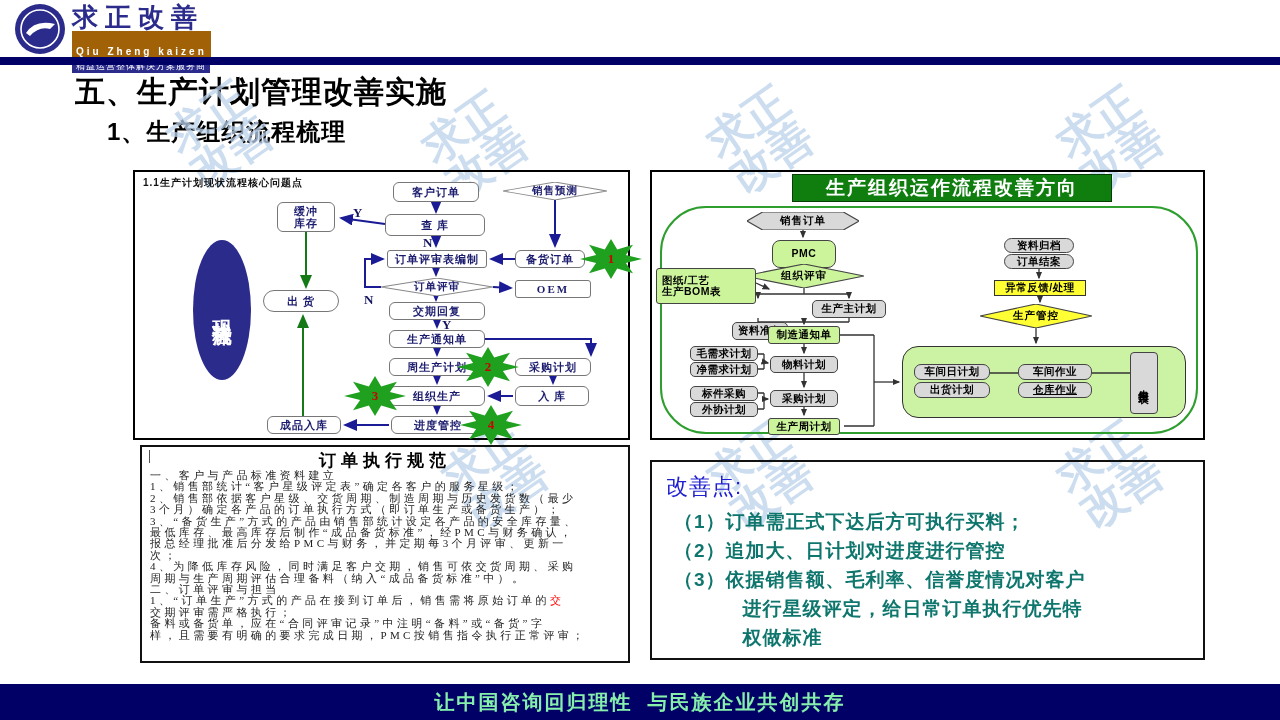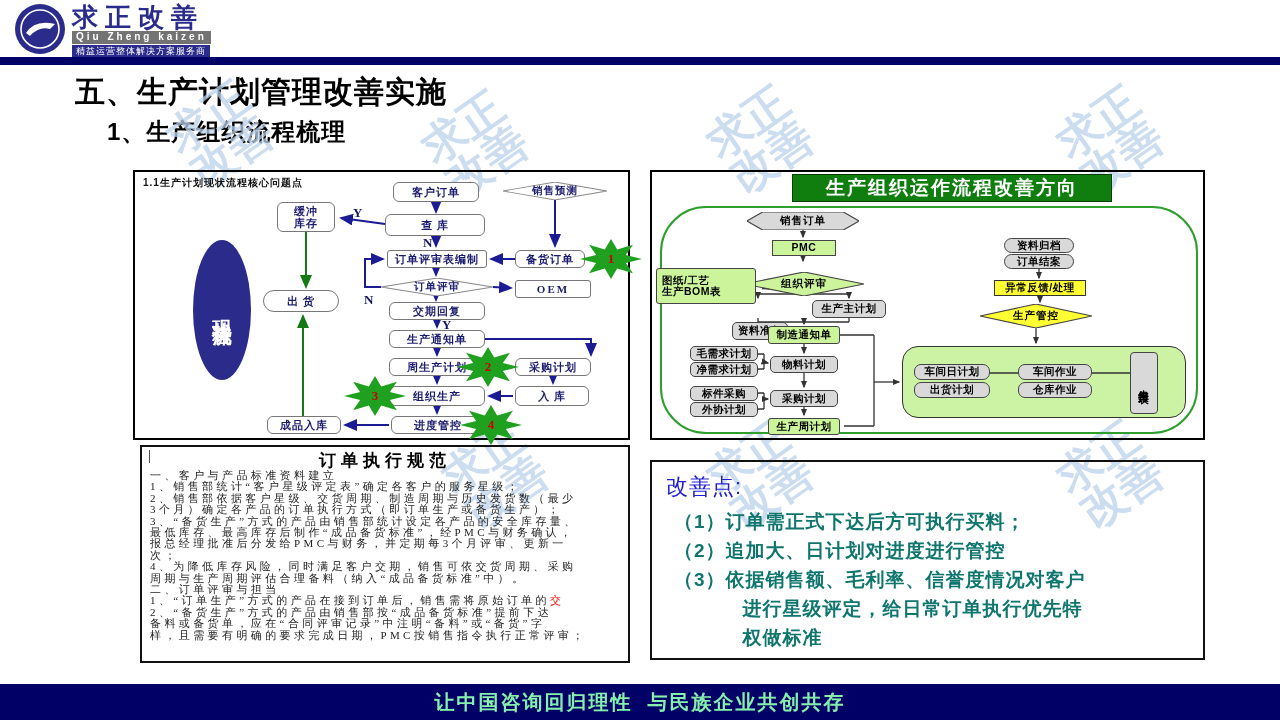--- a/index.html
+++ b/index.html
@@ -9,22 +9,22 @@
 
   
   .topbar   { position:absolute; left:0; top:57px; width:1280px; height:8px; background:#000066; }
   .footer   { position:absolute; left:0; top:684px; width:1280px; height:36px; background:#000066;
               color:#86efac; font-weight:bold; font-size:20px; text-align:center; line-height:36px;
               white-space:pre; letter-spacing:2px; }
 
   .logo { position:absolute; left:14px; top:3px; display:flex; align-items:flex-start; }
   .logo-text { margin-left:6px; }
   .logo-cn { color:#2b2b8c; font-weight:bold; font-size:26px; letter-spacing:7px; line-height:28px; }
-  .logo-en { background:#737373; color:#fff; font-weight:bold; font-size:10px; letter-spacing:3px;
-             padding:0 4px 1px 4px; width:fit-content; line-height:12px; }
+  .logo-en { background:#a16207; color:#fff; font-weight:bold; font-size:10px; letter-spacing:3px;
+             padding:15px 4px 1px 4px; width:fit-content; line-height:12px; }
   .logo-tag{ background:#2b2b8c; color:#fff; font-size:9px; letter-spacing:1px; margin-top:1px;
              padding:1px 4px; width:fit-content; line-height:11px; }
 
   .title-main { position:absolute; left:75px; top:72px; font-size:30px; font-weight:bold; color:#000; letter-spacing:1px; }
   .title-sub  { position:absolute; left:107px; top:116px; font-size:24px; font-weight:bold; color:#000; letter-spacing:1px; }
 
   
   .wm { position:absolute; width:96px; color:#bcd2ec; opacity:.75; font-weight:bold; font-size:44px;
         line-height:.95; word-break:break-all; transform:rotate(-35deg); z-index:1; pointer-events:none; }
 
@@ -245,22 +245,22 @@
       <path d="M384,156 V171" marker-end="url(#ak)"></path>
     </g>
   </svg>
 
   <div class="dnode" style="left:95px; top:40px; width:112px; height:18px;text-align:right;">
     <svg viewBox="0 0 100 30" preserveAspectRatio="none">
         <polygon points="14,0 86,0 100,15 86,30 14,30 0,15" fill="#d9d9d9" stroke="#444" stroke-width="1.6"></polygon>
       </svg>
     <span class="dlabel" style="font-family:'Liberation Sans',sans-serif; color:#000;">销售订单</span>
   </div>
-  <div class="grbox" style="left:120px; top:68px; width:64px; height:16px; border-radius:0;">PMC</div>
-  <div class="dnode" style="left:92px; top:92px; width:120px; height:24px;margin-top:8px;">
+  <div class="grbox" style="left:120px; top:68px; width:64px; height:28px; border-radius:8px;">PMC</div>
+  <div class="dnode" style="left:92px; top:92px; width:120px; height:24px;">
     <svg viewBox="0 0 100 30" preserveAspectRatio="none">
         <polygon points="50,0 100,15 50,30 0,15" fill="#ccf59b" stroke="#444" stroke-width="1.4"></polygon>
       </svg>
     <span class="dlabel" style="font-family:'Liberation Sans',sans-serif; color:#000;">组织评审</span>
   </div>
   <div class="grbox drawings" style="left:4px; top:96px; width:100px; height:36px;">
     <span>图纸/工艺</span>
     <span>生产BOM表</span>
   </div>
   <div class="gbox" style="left:80px; top:128px; width:56px; height:18px;margin-top:22px;">资料准备</div>
@@ -286,21 +286,21 @@
 
   <div class="bigbox"></div>
   <svg class="lines-svg" width="555" height="270" style="z-index:3;">
     <g stroke="#333" stroke-width="1.3" fill="none">
       <path d="M338,201 H366 M440,201 H478"></path>
     </g>
   </svg>
   <div class="gbox" style="left:262px; top:192px; width:76px; height:16px; border-radius:7px; z-index:4;">车间日计划</div>
   <div class="gbox" style="left:262px; top:210px; width:76px; height:16px; border-radius:7px; z-index:4;">出货计划</div>
   <div class="gbox" style="left:366px; top:192px; width:74px; height:16px; border-radius:7px; z-index:4;">车间作业</div>
-  <div class="gbox" style="left:366px; top:210px; width:74px; height:16px; border-radius:7px; z-index:4;">仓库作业</div>
+  <div class="gbox" style="left:366px; top:210px; width:74px; height:16px; border-radius:7px; z-index:4;text-decoration:underline;">仓库作业</div>
   <div class="vreport">
     <span>生产日报表</span>
     </div>
 </div>
 
 <div class="panel" id="order-spec">
   <div class="os-head">
     <span class="os-cursor">|</span>
     <span>订单执行规范</span>
   </div>
@@ -312,21 +312,21 @@
     <div>3、“备货生产”方式的产品由销售部统计设定各产品的安全库存量、</div>
     <div>最低库存、最高库存后制作“成品备货标准”，经PMC与财务确认，</div>
     <div>报总经理批准后分发给PMC与财务，并定期每3个月评审、更新一</div>
     <div>次；</div>
     <div>4、为降低库存风险，同时满足客户交期，销售可依交货周期、采购</div>
     <div>周期与生产周期评估合理备料（纳入“成品备货标准”中）。</div>
     <div>二、订单评审与担当</div>
     <div>
       <span>1、“订单生产”方式的产品在接到订单后，销售需将原始订单的</span><span class="red">交</span>
     </div>
-    <div>2、“备货生产”方式的产品由销售部按“成品备货标准”提前下达</div>
+    <div>交期评审需严格执行；</div>
     <div>备料或备货单，应在“合同评审记录”中注明“备料”或“备货”字</div>
     <div>样，且需要有明确的要求完成日期，PMC按销售指令执行正常评审；</div>
 
   </div>
 </div>
 
 <div class="panel" id="improve">
   <div class="imp-head">改善点:</div>
   <div class="imp-items">
     <div class="imp-item">（1）订单需正式下达后方可执行买料；</div>

